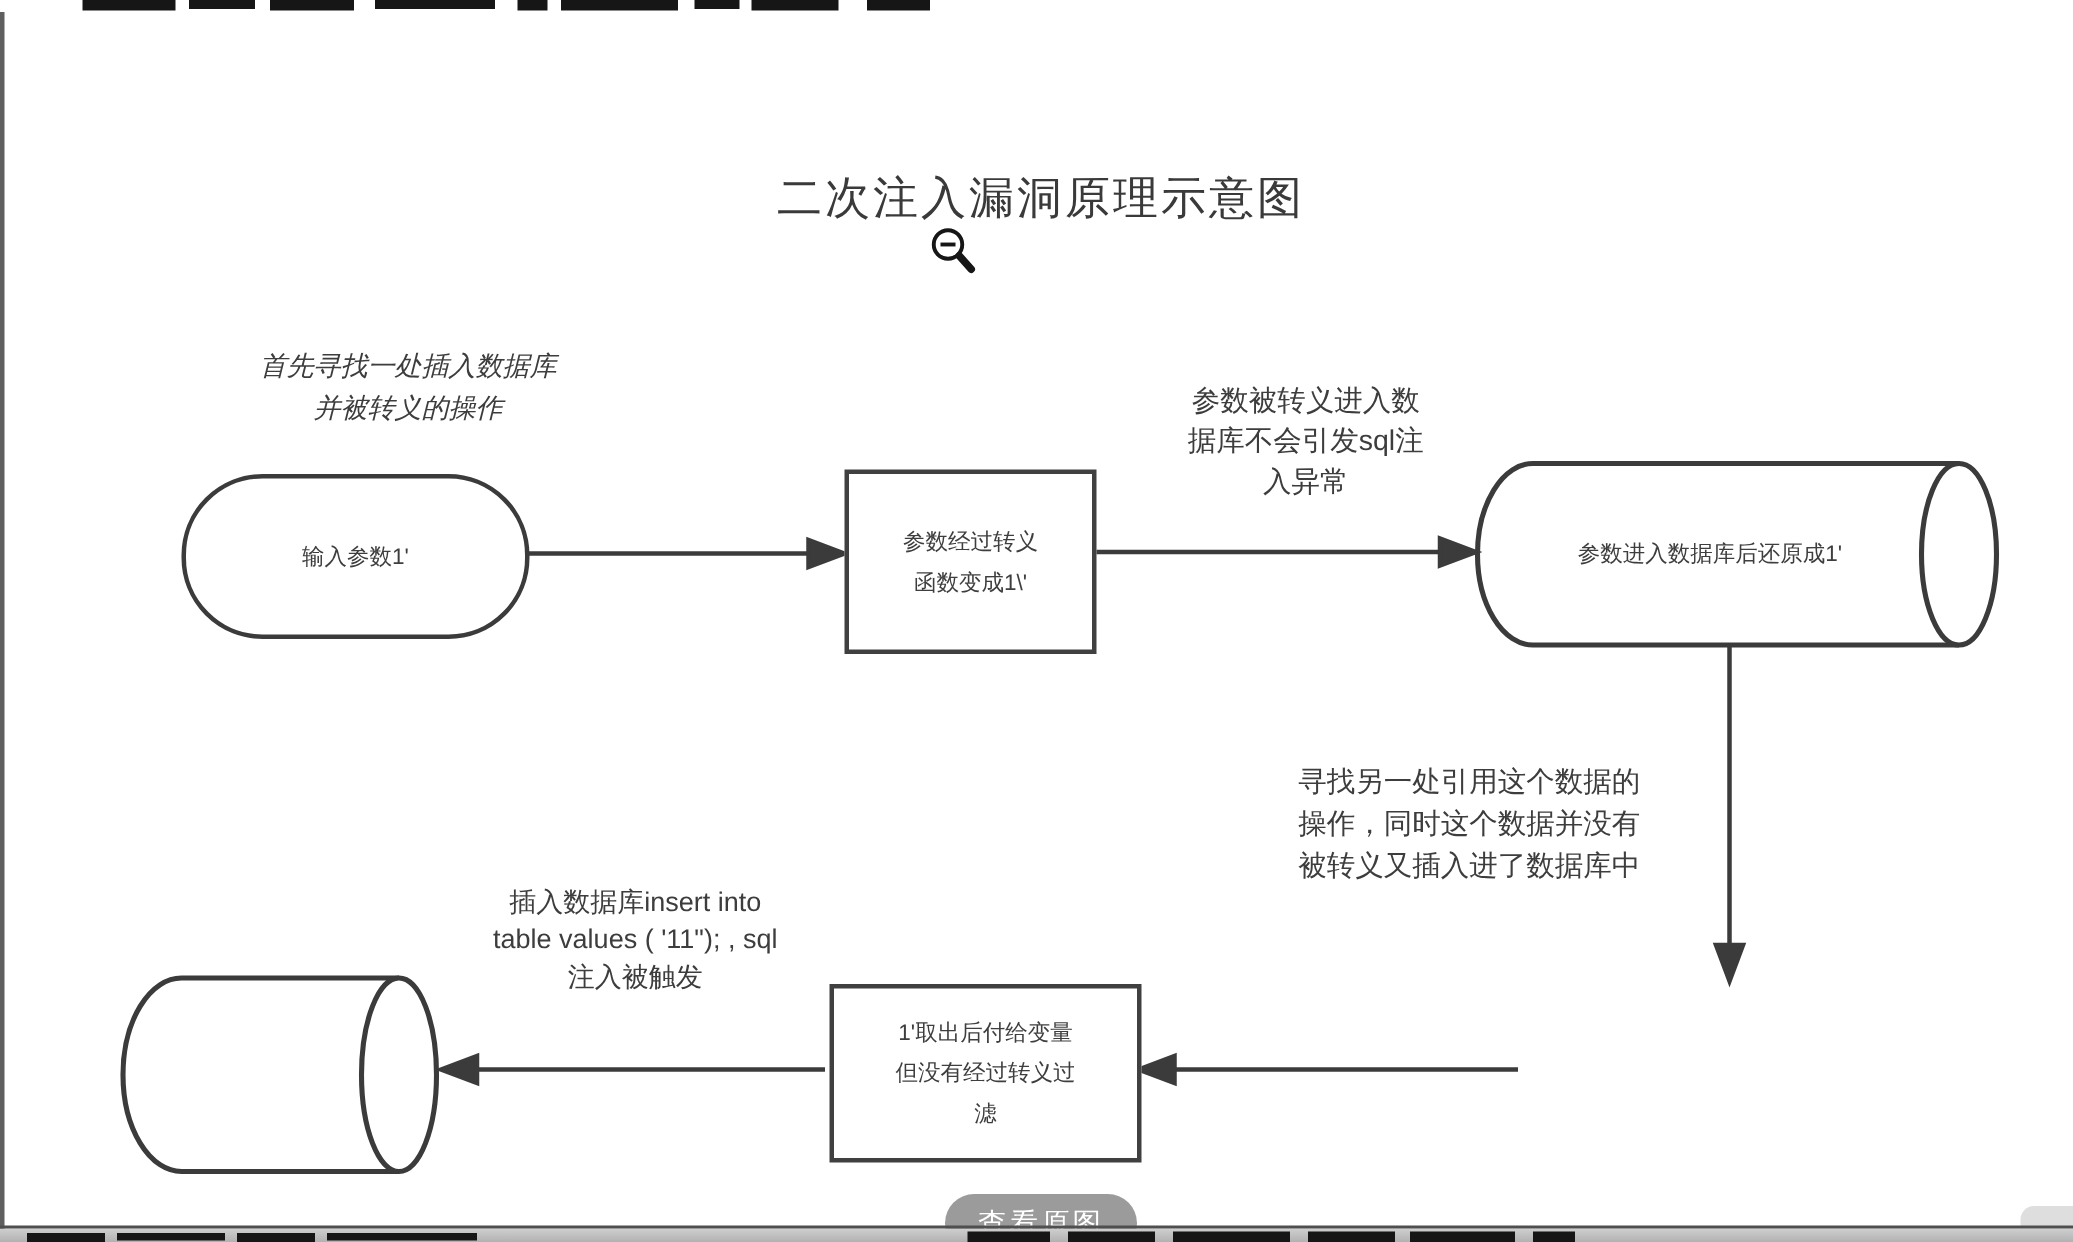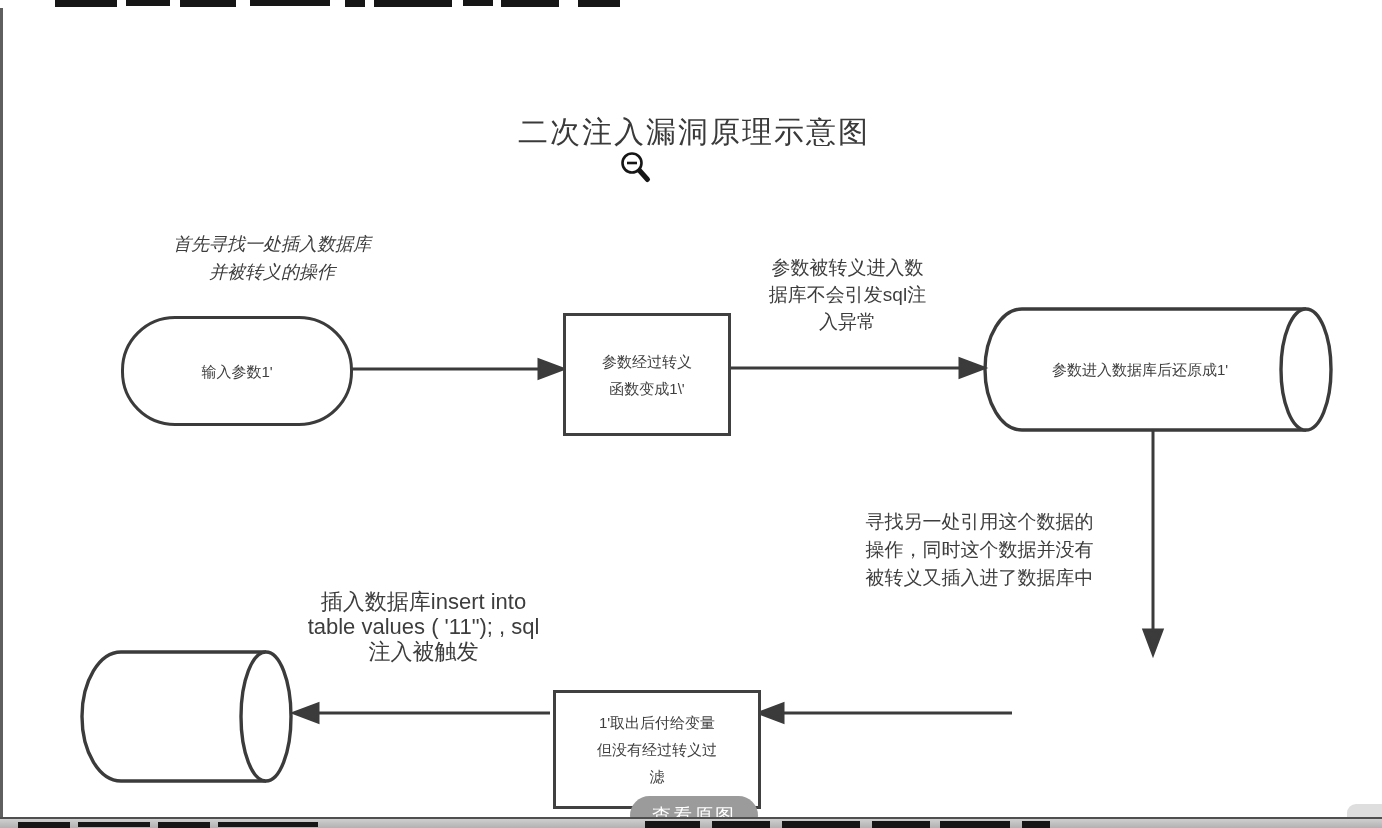--- a/index.html
+++ b/index.html
@@ -27,23 +27,23 @@
     background:#fff;
   }
   .stadium{border:3px solid #3b3b3b;border-radius:54px;}
   .rectnode{border:3px solid #404040;}
   .cyl-label{background:transparent;}
   .anno{
     position:absolute;text-align:center;white-space:pre-line;
     color:#3d3d3d;
   }
   .anno-1{left:124px;top:222px;width:290px;font-size:18px;line-height:28px;font-style:italic;}
-  .anno-2{left:722px;top:246px;width:245px;font-size:19px;line-height:27px;}
+  .anno-2{left:745px;top:246px;width:245px;font-size:19px;line-height:27px;}
   .anno-3{left:838px;top:500px;width:277px;font-size:19px;line-height:28px;}
-  .anno-4{left:283px;top:581px;width:275px;font-size:22px;line-height:25px;}
+  .anno-4{left:283px;top:581px;width:275px;font-size:18px;line-height:25px;}
   .view-btn{
     position:absolute;left:630px;top:796px;width:128px;height:39px;border-radius:20px;
     background:#9b9b9b;color:#ffffff;font-size:19px;letter-spacing:2px;
     display:flex;align-items:center;justify-content:center;border:none;cursor:pointer;
   }
 </style>
 </head>
 <body>
 
 <div class="left-edge"></div>
@@ -99,21 +99,21 @@
   </svg>
 
   <div class="node stadium" style="left:118px;top:308px;width:226px;height:104px;"><span style="white-space:pre-line;">输入参数1'</span></div>
 
   <div class="node rectnode" style="left:560px;top:305px;width:162px;height:117px;"><span style="white-space:pre-line;">参数经过转义
 函数变成1\'</span></div>
 
   <div class="node cyl-label" style="left:987px;top:304px;width:300px;height:115px;"><span style="white-space:pre-line;">参数进入数据库后还原成1'</span></div>
 
 
-  <div class="node rectnode" style="left:550px;top:682px;width:202px;height:113px;"><span style="white-space:pre-line;">1'取出后付给变量
+  <div class="node rectnode" style="left:550px;top:648px;width:202px;height:113px;"><span style="white-space:pre-line;">1'取出后付给变量
 但没有经过转义过
 滤</span></div>
 
   <div class="anno anno-1">首先寻找一处插入数据库
 并被转义的操作</div>
   <div class="anno anno-2">参数被转义进入数
 据库不会引发sql注
 入异常</div>
   <div class="anno anno-3">寻找另一处引用这个数据的
 操作，同时这个数据并没有

